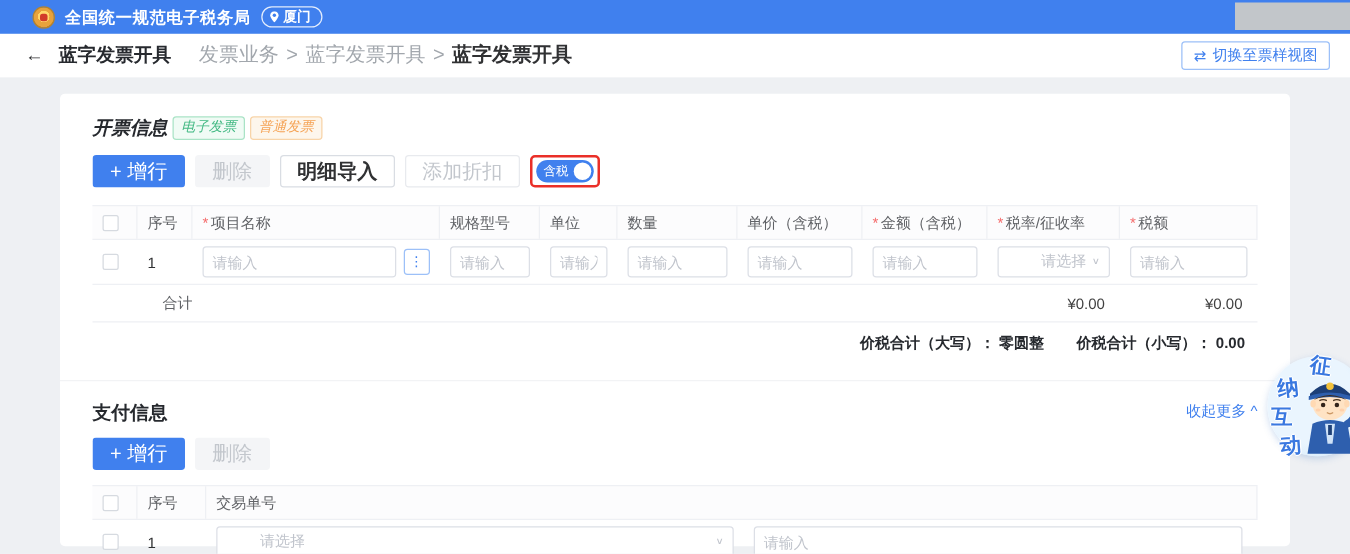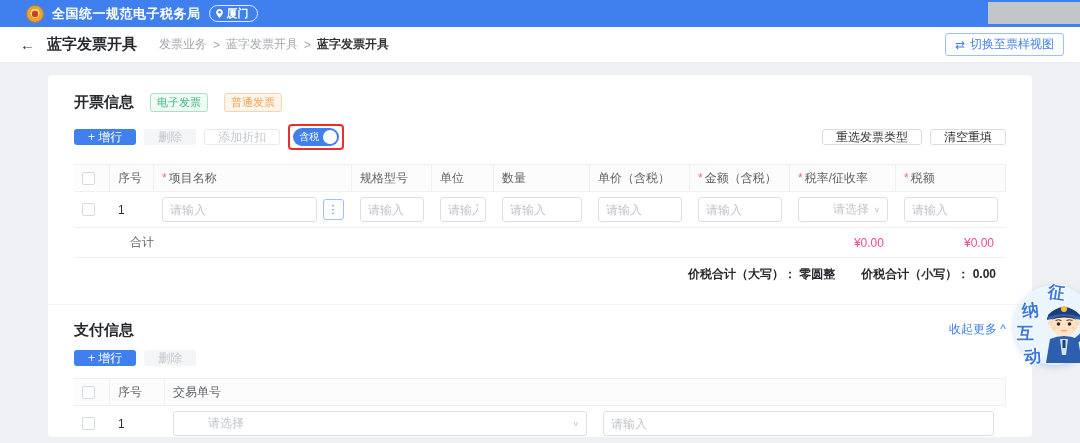--- a/index.html
+++ b/index.html
@@ -15,38 +15,38 @@
   .topbar-title { color:#fff; font-size:13px; font-weight:bold; letter-spacing:.5px; }
   .loc-badge { display:inline-flex; align-items:center; gap:3px; margin-left:8px; height:17px; padding:0 8px 0 5px;
     border:1px solid rgba(255,255,255,.85); border-radius:9px; color:#fff; font-size:11px;font-weight:bold; }
   .pin { width:9px; height:9px; display:inline-block; }
   .redacted { position:absolute; right:0; top:2px; width:92px; height:22px; background:#c2c6ca; }
 
   
   .crumbbar { height:36px; background:#fff; border-bottom:1px solid #e9ecef; display:flex; align-items:center; padding:0 16px; }
   .back-arrow { font-size:15px; color:#303133; margin:0 12px 0 4px; cursor:pointer; }
   .crumb-title { font-size:15px; font-weight:bold; color:#26292e; margin-right:22px; }
-  .crumbs { display:flex; align-items:center; gap:6px; color:#a2a7ad; font-size:12px; }
+  .crumbs { display:flex; align-items:center; gap:6px; color:#a2a7ad; font-size:16px; }
   .crumbs .cur { color:#303133; font-weight:bold; }
   .switch-btn { margin-left:auto; height:23px; display:inline-flex; align-items:center; gap:5px; padding:0 9px;
     border:1px solid #9cc0f8; border-radius:3px; color:#4080ee; background:#fff; font-size:12px; cursor:pointer; }
 
   
   .page { position:relative; height:380px; }
   .card { position:absolute; left:48px; top:12px; width:984px; height:362px; background:#fff; border-radius:4px; padding:18px 26px 0; }
 
-  .sec-title-row { display:flex; align-items:flex-end; gap:16px; }
+  .sec-title-row { display:flex; align-items:flex-end; gap:4px;font-style:italic; }
   .sec-title { font-size:15px; font-weight:bold; color:#26292e; }
   .tag { font-size:11px; padding:2px 6px; border-radius:3px; border:1px solid; line-height:1.2; }
   .tag.green { color:#42b983; border-color:#a9e3c6; background:#f0fbf5; }
   .tag.orange { color:#f5a356; border-color:#f8d4a8; background:#fdf6ec; }
 
   .toolbar { display:flex; align-items:center; margin-top:12px; gap:8px; }
-  .btn { height:16px; display:inline-flex; align-items:center; justify-content:center; padding:0 13px;
-    border-radius:3px; font-size:12px; cursor:pointer; border:1px solid transparent; background:#fff; }
+  .btn { height:26px; display:inline-flex; align-items:center; justify-content:center; padding:0 13px;
+    border-radius:3px; font-size:16px; cursor:pointer; border:1px solid transparent; background:#fff; }
   .btn.primary { background:#4080ee; color:#fff; }
   .btn.disabled { background:#f4f5f7; color:#c3c7cd; cursor:default; }
   .btn.plain { border-color:#d9dde3; color:#303133; font-weight:bold; }
   .btn.ghost-disabled { border-color:#e8eaee; color:#c3c7cd; }
   .btn.normal { border-color:#d9dde3; color:#303133; }
   .toolbar-right { margin-left:auto; display:flex; gap:8px; }
 
   .annot-box { border:2px solid #ea2f28; border-radius:4px; padding:2px 3px; display:inline-flex; align-items:center; }
   .toggle { position:relative; width:46px; height:18px; background:#4080ee; border-radius:9px; cursor:pointer;
     display:flex; align-items:center; }
@@ -69,21 +69,21 @@
   input.ipt::placeholder { color:#c0c4cc; }
   .sel { display:flex; align-items:center; justify-content:space-between; color:#c0c4cc; cursor:pointer;padding-left:34px; }
   .chev { color:#c0c4cc; font-size:9px; transform:scaleY(.8); }
   .name-wrap { display:flex; align-items:center; gap:6px; width:100%; }
   .dots-btn { flex:0 0 auto; width:21px; height:21px; border:1px solid #9cc0f8; border-radius:3px; color:#4080ee;
     display:flex; align-items:center; justify-content:center; font-size:11px; background:#fff; cursor:pointer; letter-spacing:1px;}
 
   .totals-row { display:flex; align-items:center; height:30px; border-bottom:1px solid #eef0f4; color:#606266; }
   .totals-label { margin-left:56px; }
   .totals-row .sp { flex:1; }
-  .amt { color:#ec4899;text-align:right; }
+  .amt { color:#404040;text-align:right; }
   .amt1 { margin-right:80px; }
   .amt2 { margin-right:12px; }
 
   .taxtotal-row { display:flex; justify-content:flex-end; align-items:center; height:32px; gap:26px; padding-right:10px; }
   .taxtotal-row b { font-weight:bold; color:#26292e; }
 
   .section-divider { height:1px; background:#f2f3f5; margin:14px -26px 0; }
 
   
   .pay-head-row { display:flex; margin-top:16px; }
@@ -140,30 +140,27 @@
 
     <div class="sec-title-row">
       <span class="sec-title">开票信息</span>
       <span class="tag green">电子发票</span>
       <span class="tag orange">普通发票</span>
     </div>
 
     <div class="toolbar">
       <button class="btn primary">+ 增行</button>
       <button class="btn disabled">删除</button>
+      <button class="btn plain">明细导入</button>
       <button class="btn ghost-disabled">添加折扣</button>
       <span class="annot-box">
         <span class="toggle">
           <span class="toggle-label">含税</span>
           <span class="toggle-knob"></span>
         </span>
-      </span>
-      <span class="toolbar-right">
-        <button class="btn normal">重选发票类型</button>
-        <button class="btn normal">清空重填</button>
       </span>
     </div>
 
     <div class="tbl">
       <div class="tbl-head">
         <span class="cell c0">
             <span class="checkbox"></span>
           </span>
         <span class="cell c1">
           <span>序号</span>

